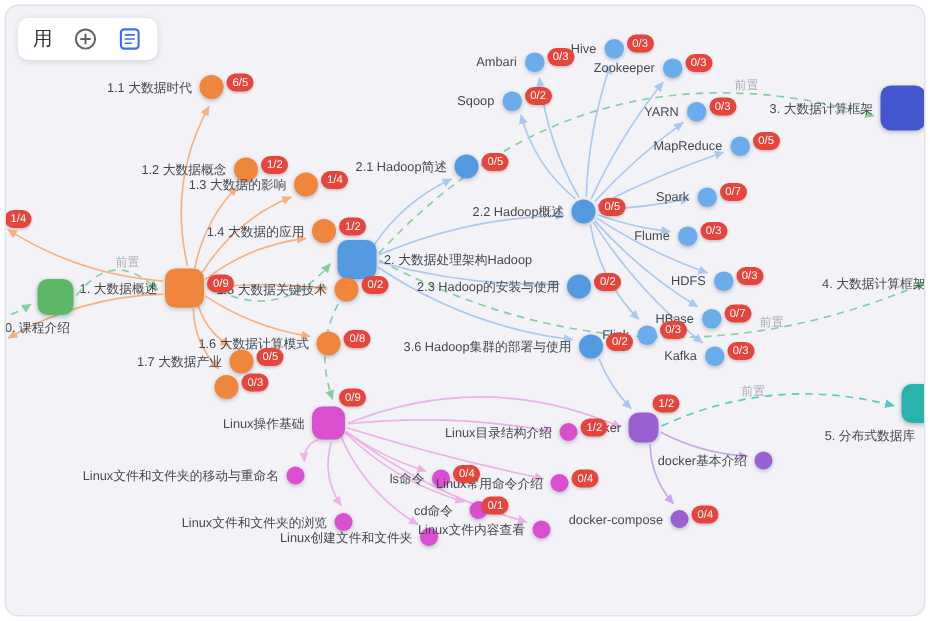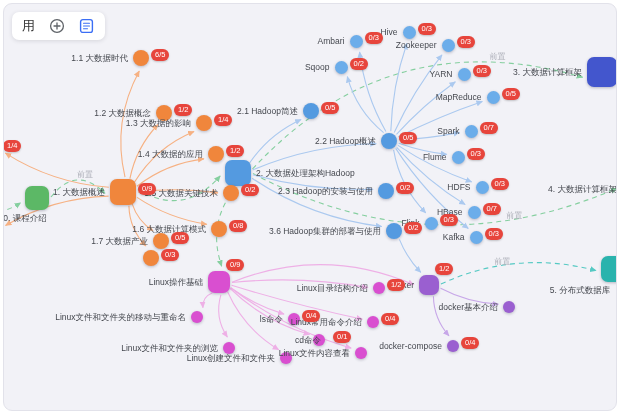--- a/index.html
+++ b/index.html
@@ -187,22 +187,22 @@
       <div class="node circle" style="left: 372px; top: 281px; width: 12px; height: 12px; background: rgb(217, 79, 208);"></div>
       <div class="nlabel" style="right: 253px; top: 281px; text-align: right;">Linux目录结构介绍</div>
       <div class="badge" style="left: 386px; top: 278px;">1/2</div>
       <div class="node circle" style="left: 366px; top: 315px; width: 12px; height: 12px; background: rgb(217, 79, 208);"></div>
       <div class="nlabel" style="right: 259px; top: 315px; text-align: right;">Linux常用命令介绍</div>
       <div class="badge" style="left: 380px; top: 312px;">0/4</div>
       <div class="node circle" style="left: 287px; top: 312px; width: 12px; height: 12px; background: rgb(217, 79, 208);"></div>
       <div class="nlabel" style="right: 338px; top: 312px; text-align: right;">ls命令</div>
       <div class="badge" style="left: 301px; top: 309px;">0/4</div>
       <div class="node circle" style="left: 312px; top: 333px; width: 12px; height: 12px; background: rgb(217, 79, 208);"></div>
-      <div class="nlabel" style="right: 300px; top: 333px; text-align: right;">cd命令</div>
-      <div class="badge" style="left: 332px; top: 330px;">0/1</div>
+      <div class="nlabel" style="right: 319px; top: 333px; text-align: right;">cd命令</div>
+      <div class="badge" style="left: 320px; top: 330px;">0/1</div>
       <div class="node circle" style="left: 354px; top: 346px; width: 12px; height: 12px; background: rgb(217, 79, 208);"></div>
       <div class="nlabel" style="right: 271px; top: 346px; text-align: right;">Linux文件内容查看</div>
       <div class="node circle" style="left: 190px; top: 310px; width: 12px; height: 12px; background: rgb(217, 79, 208);"></div>
       <div class="nlabel" style="right: 435px; top: 310px; text-align: right;">Linux文件和文件夹的移动与重命名</div>
       <div class="node circle" style="left: 222px; top: 341px; width: 12px; height: 12px; background: rgb(217, 79, 208);"></div>
       <div class="nlabel" style="right: 403px; top: 341px; text-align: right;">Linux文件和文件夹的浏览</div>
       <div class="node circle" style="left: 279px; top: 351px; width: 12px; height: 12px; background: rgb(217, 79, 208);"></div>
       <div class="nlabel" style="right: 346px; top: 351px; text-align: right;">Linux创建文件和文件夹</div>
       <div class="node square" style="left: 418px; top: 274px; width: 20px; height: 20px; background: rgb(154, 95, 208);"></div>
       <div class="nlabel" style="right: 207px; top: 278px; text-align: right;">docker</div>

